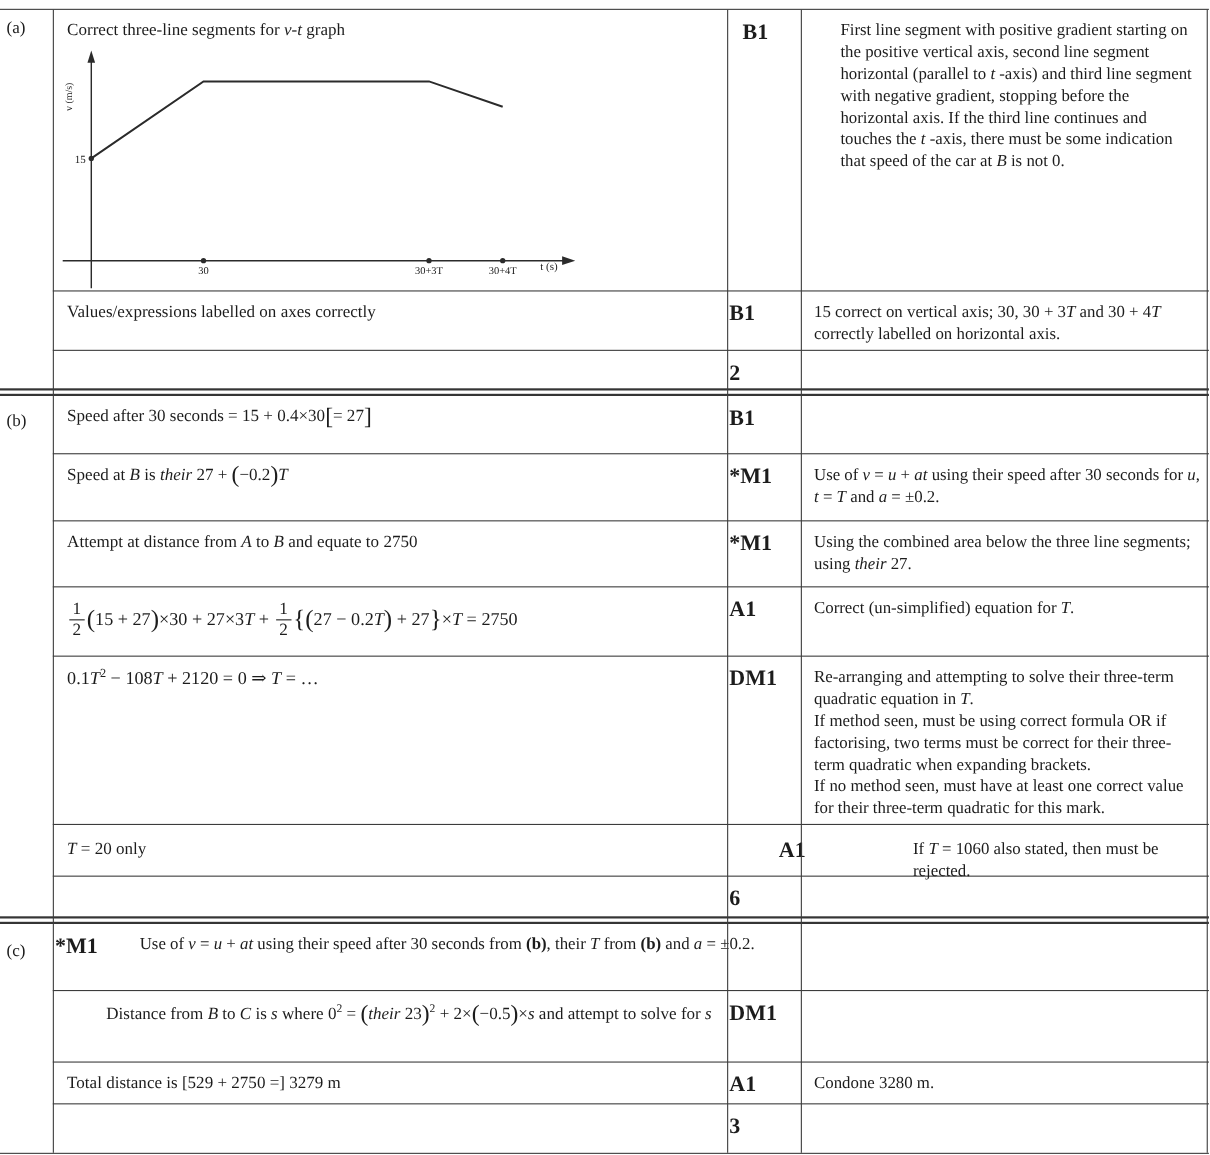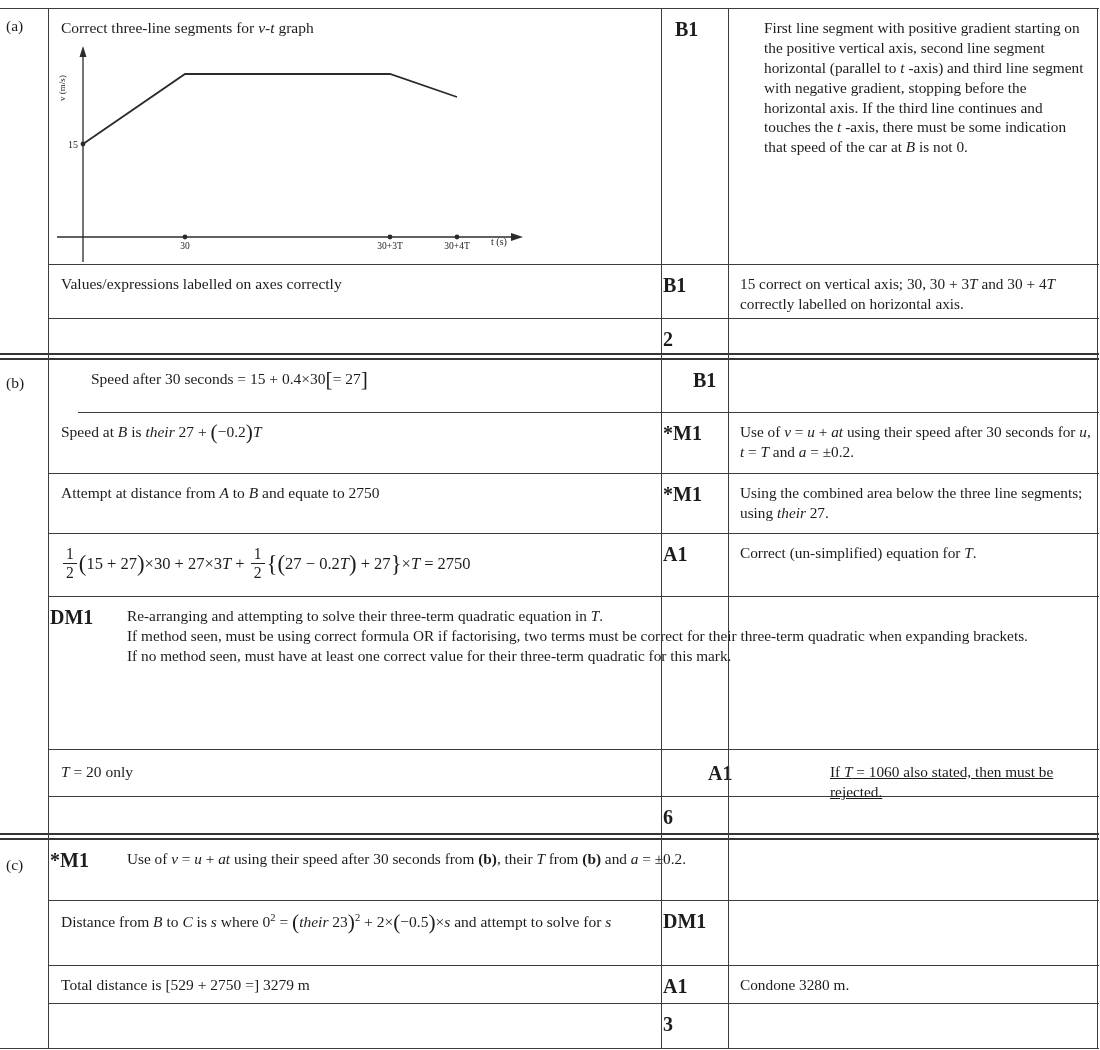--- a/index.html
+++ b/index.html
@@ -77,68 +77,69 @@
           <div class="com"></div>
         </div>
       </div>
     </div>
 
     <div class="sep"></div>
 
     <div class="section">
       <div class="part" style="padding-top:14px;">(b)</div>
       <div class="body">
-        <div class="row" style="height:53px;margin-left:30px;">
+        <div class="row" style="height:53px;">
           <div class="ans">Speed after 30 seconds = 15 + 0.4×30<span class="bg">[</span>= 27<span class="bg">]</span></div>
           <div class="mark">B1</div>
           <div class="com"></div>
         </div>
         <div class="row" style="height:61px;">
           <div class="ans">Speed at <i>B</i> is <i>their</i> 27 + <span class="bg">(</span>−0.2<span class="bg">)</span><i>T</i></div>
           <div class="mark">*M1</div>
           <div class="com">Use of <i>v</i> = <i>u</i> + <i>at</i> using their speed after 30 seconds for <i>u</i>, <i>t</i> = <i>T</i> and <i>a</i> = ±0.2.</div>
         </div>
         <div class="row" style="height:60px;">
           <div class="ans">Attempt at distance from <i>A</i> to <i>B</i> and equate to 2750</div>
           <div class="mark">*M1</div>
           <div class="com">Using the combined area below the three line segments; using <i>their</i> 27.</div>
         </div>
         <div class="row" style="height:63px;">
           <div class="ans eq" style="padding-top:12px;"><span class="frac"><span class="n">1</span><span class="d">2</span></span><span class="bg">(</span>15 + 27<span class="bg">)</span>×30 + 27×3<i>T</i> + <span class="frac"><span class="n">1</span><span class="d">2</span></span><span class="bg">{(</span>27 − 0.2<i>T</i><span class="bg">)</span> + 27<span class="bg">}</span>×<i>T</i> = 2750</div>
           <div class="mark">A1</div>
           <div class="com">Correct (un-simplified) equation for <i>T</i>.</div>
         </div>
         <div class="row" style="height:153px;">
+          <div class="ans eq">0.1<i>T</i><sup>2</sup> − 108<i>T</i> + 2120 = 0 ⇒ <i>T</i> = …</div>
           <div class="mark">DM1</div>
           <div class="com">Re-arranging and attempting to solve their three-term quadratic equation in <i>T</i>.<br>If method seen, must be using correct formula OR if factorising, two terms must be correct for their three-term quadratic when expanding brackets.<br>If no method seen, must have at least one correct value for their three-term quadratic for this mark.</div>
         </div>
         <div class="row" style="height:47px;gap:45px;">
           <div class="ans" style="padding-top:12px;"><i>T</i> = 20 only</div>
           <div class="mark" style="padding-top:12px;">A1</div>
-          <div class="com" style="padding-top:12px;text-decoration:underline;">If <i>T</i> = 1060 also stated, then must be rejected.</div>
+          <div class="com" style="padding-top:12px;">If <i>T</i> = 1060 also stated, then must be rejected.</div>
         </div>
         <div class="row last" style="height:36px;">
           <div class="ans"></div>
           <div class="mark total">6</div>
           <div class="com"></div>
         </div>
       </div>
     </div>
 
     <div class="sep"></div>
 
     <div class="section">
       <div class="part" style="padding-top:16px;">(c)</div>
       <div class="body">
         <div class="row" style="height:61px;">
           <div class="mark">*M1</div>
           <div class="com">Use of <i>v</i> = <i>u</i> + <i>at</i> using their speed after 30 seconds from <b>(b)</b>, their <i>T</i> from <b>(b)</b> and <i>a</i> = ±0.2.</div>
         </div>
         <div class="row" style="height:65px;">
-          <div class="ans" style="padding-top:11px;">Distance from <i>B</i> to <i>C</i> is <i>s</i> where 0<sup>2</sup> = <span class="bg">(</span><i>their</i> 23<span class="bg">)</span><sup>2</sup> + 2×<span class="bg">(</span>−0.5<span class="bg">)</span>×<i>s</i> and attempt to solve for <i>s</i></div>
+          <div class="ans" style="padding-top:11px;text-align:right;">Distance from <i>B</i> to <i>C</i> is <i>s</i> where 0<sup>2</sup> = <span class="bg">(</span><i>their</i> 23<span class="bg">)</span><sup>2</sup> + 2×<span class="bg">(</span>−0.5<span class="bg">)</span>×<i>s</i> and attempt to solve for <i>s</i></div>
           <div class="mark">DM1</div>
         </div>
         <div class="row" style="height:38px;">
           <div class="ans">Total distance is [529 + 2750 =] 3279 m</div>
           <div class="mark">A1</div>
           <div class="com">Condone 3280 m.</div>
         </div>
         <div class="row last" style="height:44px;">
           <div class="ans"></div>
           <div class="mark total">3</div>

